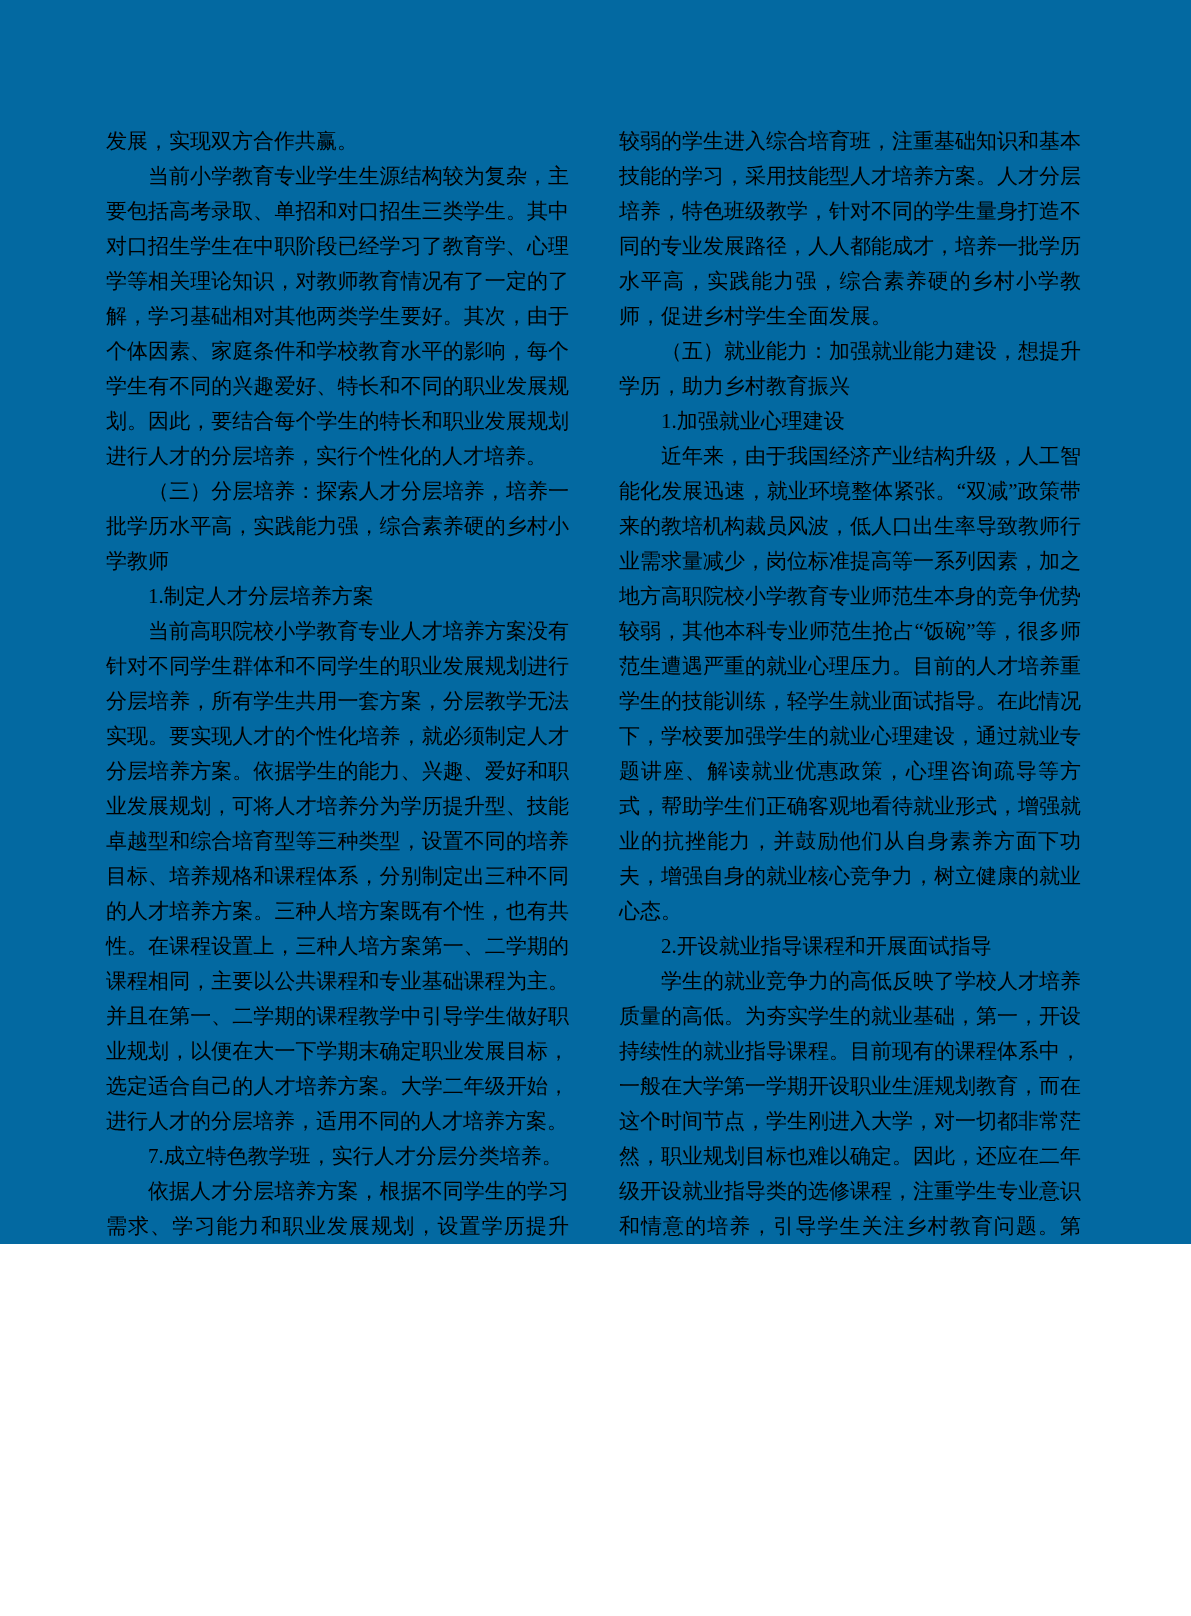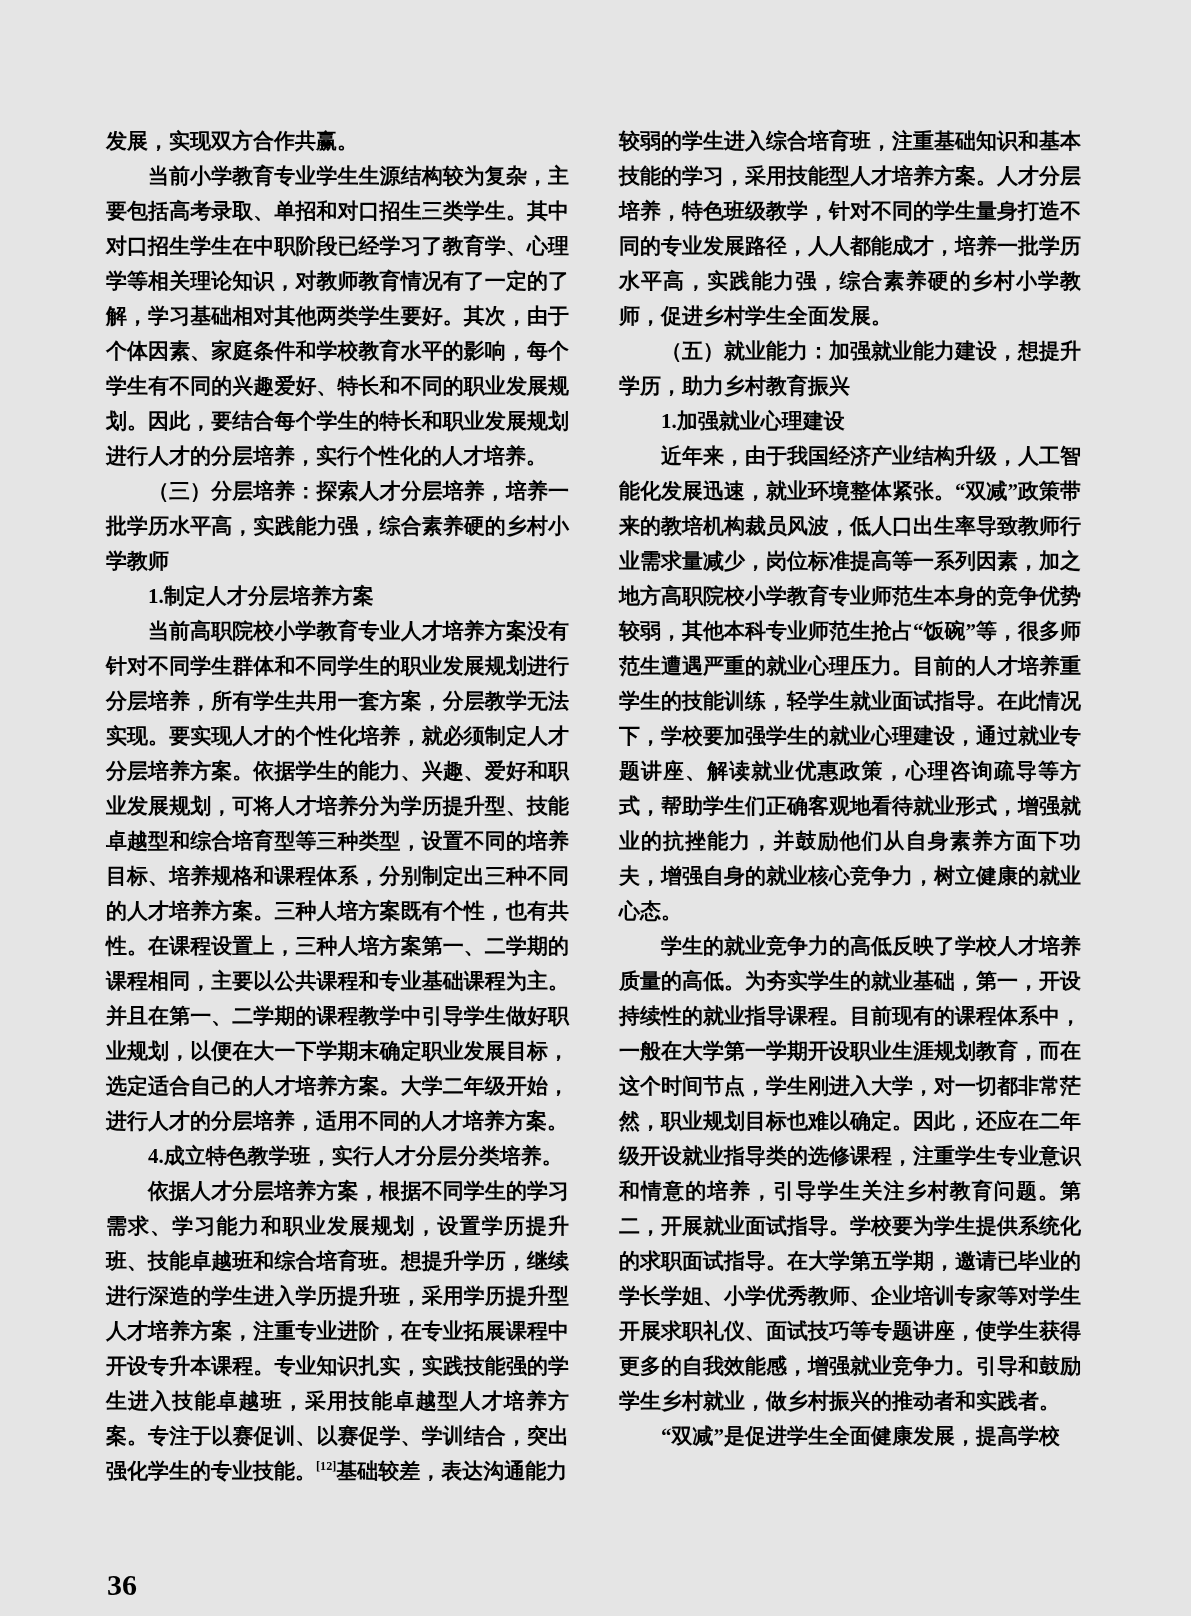--- a/index.html
+++ b/index.html
@@ -3,26 +3,25 @@
 <meta charset="utf-8">
 <style>
   html, body {
     margin: 0;
     padding: 0;
     background: #ffffff;
   }
   .page {
     position: relative;
     width: 1191px;
-    height: 1616px;
-    background: #e5e5e5;
+    height: 1244px;
+    background: #0369a1;
     color: #000000;
     font-family: "Liberation Serif", "DejaVu Serif", serif;
     overflow: hidden;
-    font-weight: bold;
   }
   .column {
     position: absolute;
     top: 124px;
     font-size: 21px;
     line-height: 35px;
     text-align: justify;
     text-justify: inter-character;
     letter-spacing: 0;
   }
@@ -48,28 +47,29 @@
 <body>
 
 <div class="page">
 
   <div class="column col-left">
     <p class="noindent">发展，实现双方合作共赢。</p>
     <p class="indent">当前小学教育专业学生生源结构较为复杂，主要包括高考录取、单招和对口招生三类学生。其中对口招生学生在中职阶段已经学习了教育学、心理学等相关理论知识，对教师教育情况有了一定的了解，学习基础相对其他两类学生要好。其次，由于个体因素、家庭条件和学校教育水平的影响，每个学生有不同的兴趣爱好、特长和不同的职业发展规划。因此，要结合每个学生的特长和职业发展规划进行人才的分层培养，实行个性化的人才培养。</p>
     <p class="indent">（三）分层培养：探索人才分层培养，培养一批学历水平高，实践能力强，综合素养硬的乡村小学教师</p>
     <p class="indent">1.制定人才分层培养方案</p>
     <p class="indent">当前高职院校小学教育专业人才培养方案没有针对不同学生群体和不同学生的职业发展规划进行分层培养，所有学生共用一套方案，分层教学无法实现。要实现人才的个性化培养，就必须制定人才分层培养方案。依据学生的能力、兴趣、爱好和职业发展规划，可将人才培养分为学历提升型、技能卓越型和综合培育型等三种类型，设置不同的培养目标、培养规格和课程体系，分别制定出三种不同的人才培养方案。三种人培方案既有个性，也有共性。在课程设置上，三种人培方案第一、二学期的课程相同，主要以公共课程和专业基础课程为主。并且在第一、二学期的课程教学中引导学生做好职业规划，以便在大一下学期末确定职业发展目标，选定适合自己的人才培养方案。大学二年级开始，进行人才的分层培养，适用不同的人才培养方案。</p>
-    <p class="indent">4.成立特色教学班，实行人才分层分类培养。</p>
+    <p class="indent">7.成立特色教学班，实行人才分层分类培养。</p>
     <p class="indent"><span>依据人才分层培养方案，根据不同学生的学习需求、学习能力和职业发展规划，设置学历提升班、技能卓越班和综合培育班。想提升学历，继续进行深造的学生进入学历提升班，采用学历提升型人才培养方案，注重专业进阶，在专业拓展课程中开设专升本课程。专业知识扎实，实践技能强的学生进入技能卓越班，采用技能卓越型人才培养方案。专注于以赛促训、以赛促学、学训结合，突出强化学生的专业技能。</span><sup class="ref">[12]</sup><span>基础较差，表达沟通能力</span></p>
   </div>
 
   <div class="column col-right">
     <p class="noindent">较弱的学生进入综合培育班，注重基础知识和基本技能的学习，采用技能型人才培养方案。人才分层培养，特色班级教学，针对不同的学生量身打造不同的专业发展路径，人人都能成才，培养一批学历水平高，实践能力强，综合素养硬的乡村小学教师，促进乡村学生全面发展。</p>
     <p class="indent">（五）就业能力：加强就业能力建设，想提升学历，助力乡村教育振兴</p>
     <p class="indent">1.加强就业心理建设</p>
     <p class="indent">近年来，由于我国经济产业结构升级，人工智能化发展迅速，就业环境整体紧张。“双减”政策带来的教培机构裁员风波，低人口出生率导致教师行业需求量减少，岗位标准提高等一系列因素，加之地方高职院校小学教育专业师范生本身的竞争优势较弱，其他本科专业师范生抢占“饭碗”等，很多师范生遭遇严重的就业心理压力。目前的人才培养重学生的技能训练，轻学生就业面试指导。在此情况下，学校要加强学生的就业心理建设，通过就业专题讲座、解读就业优惠政策，心理咨询疏导等方式，帮助学生们正确客观地看待就业形式，增强就业的抗挫能力，并鼓励他们从自身素养方面下功夫，增强自身的就业核心竞争力，树立健康的就业心态。</p>
+    <p class="indent">2.开设就业指导课程和开展面试指导</p>
     <p class="indent">学生的就业竞争力的高低反映了学校人才培养质量的高低。为夯实学生的就业基础，第一，开设持续性的就业指导课程。目前现有的课程体系中，一般在大学第一学期开设职业生涯规划教育，而在这个时间节点，学生刚进入大学，对一切都非常茫然，职业规划目标也难以确定。因此，还应在二年级开设就业指导类的选修课程，注重学生专业意识和情意的培养，引导学生关注乡村教育问题。第二，开展就业面试指导。学校要为学生提供系统化的求职面试指导。在大学第五学期，邀请已毕业的学长学姐、小学优秀教师、企业培训专家等对学生开展求职礼仪、面试技巧等专题讲座，使学生获得更多的自我效能感，增强就业竞争力。引导和鼓励学生乡村就业，做乡村振兴的推动者和实践者。</p>
     <p class="indent">“双减”是促进学生全面健康发展，提高学校</p>
   </div>
 
   <div class="page-number">36</div>
 
 </div>
 
 </body></html>

